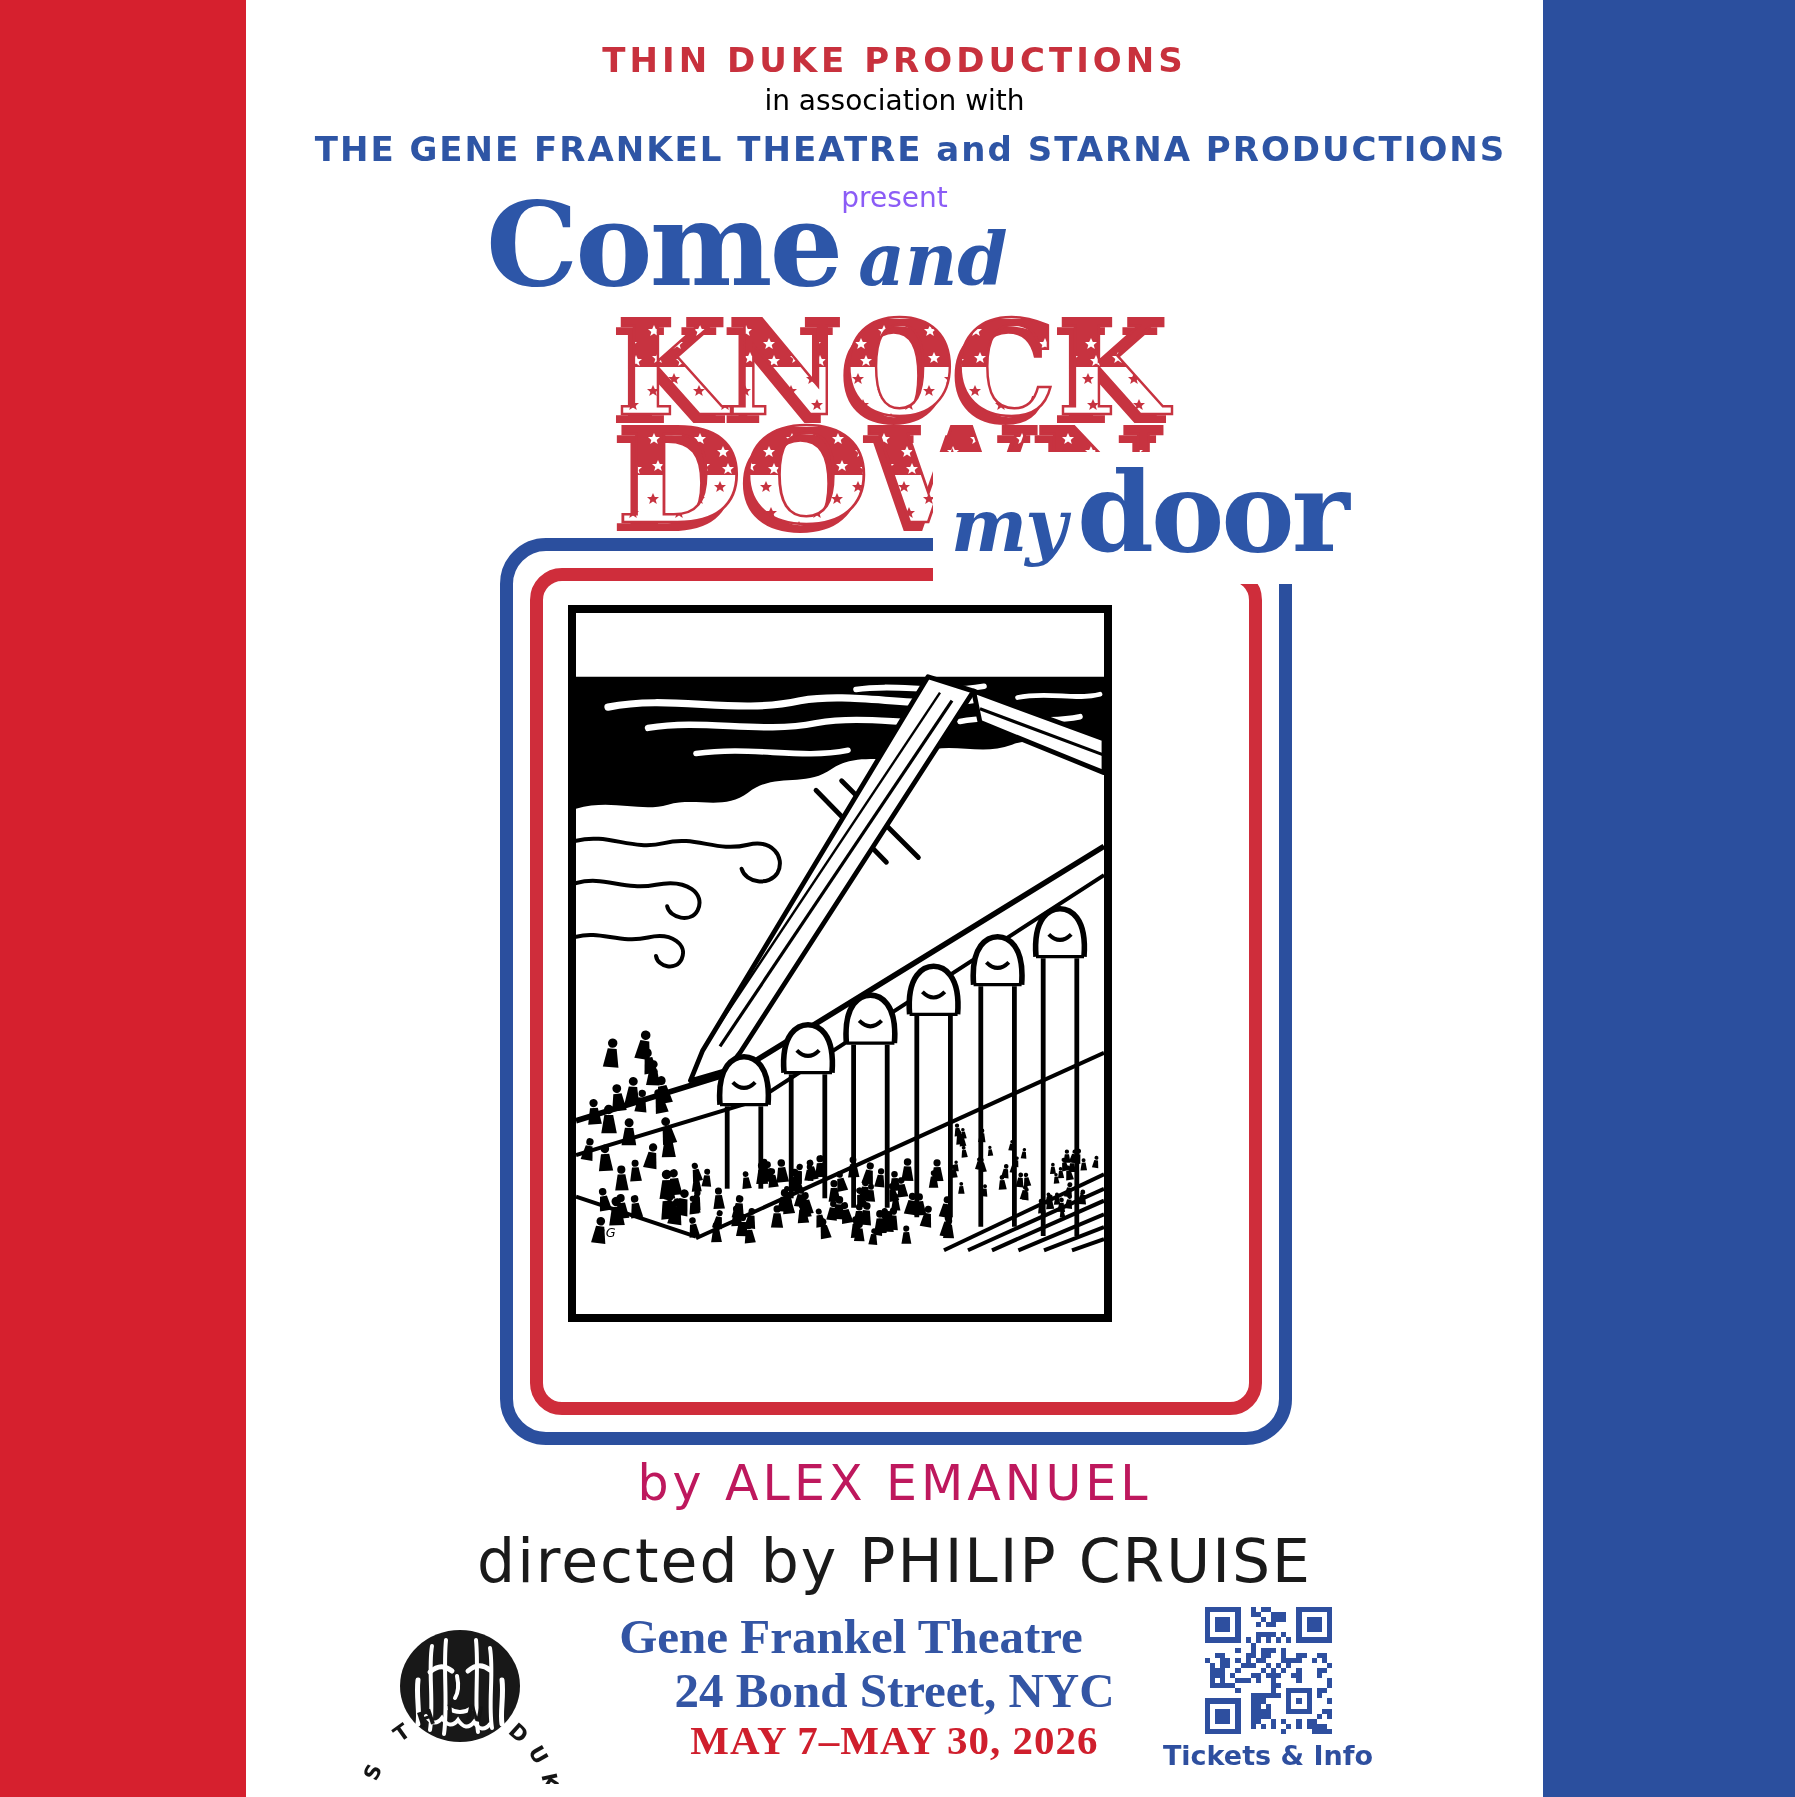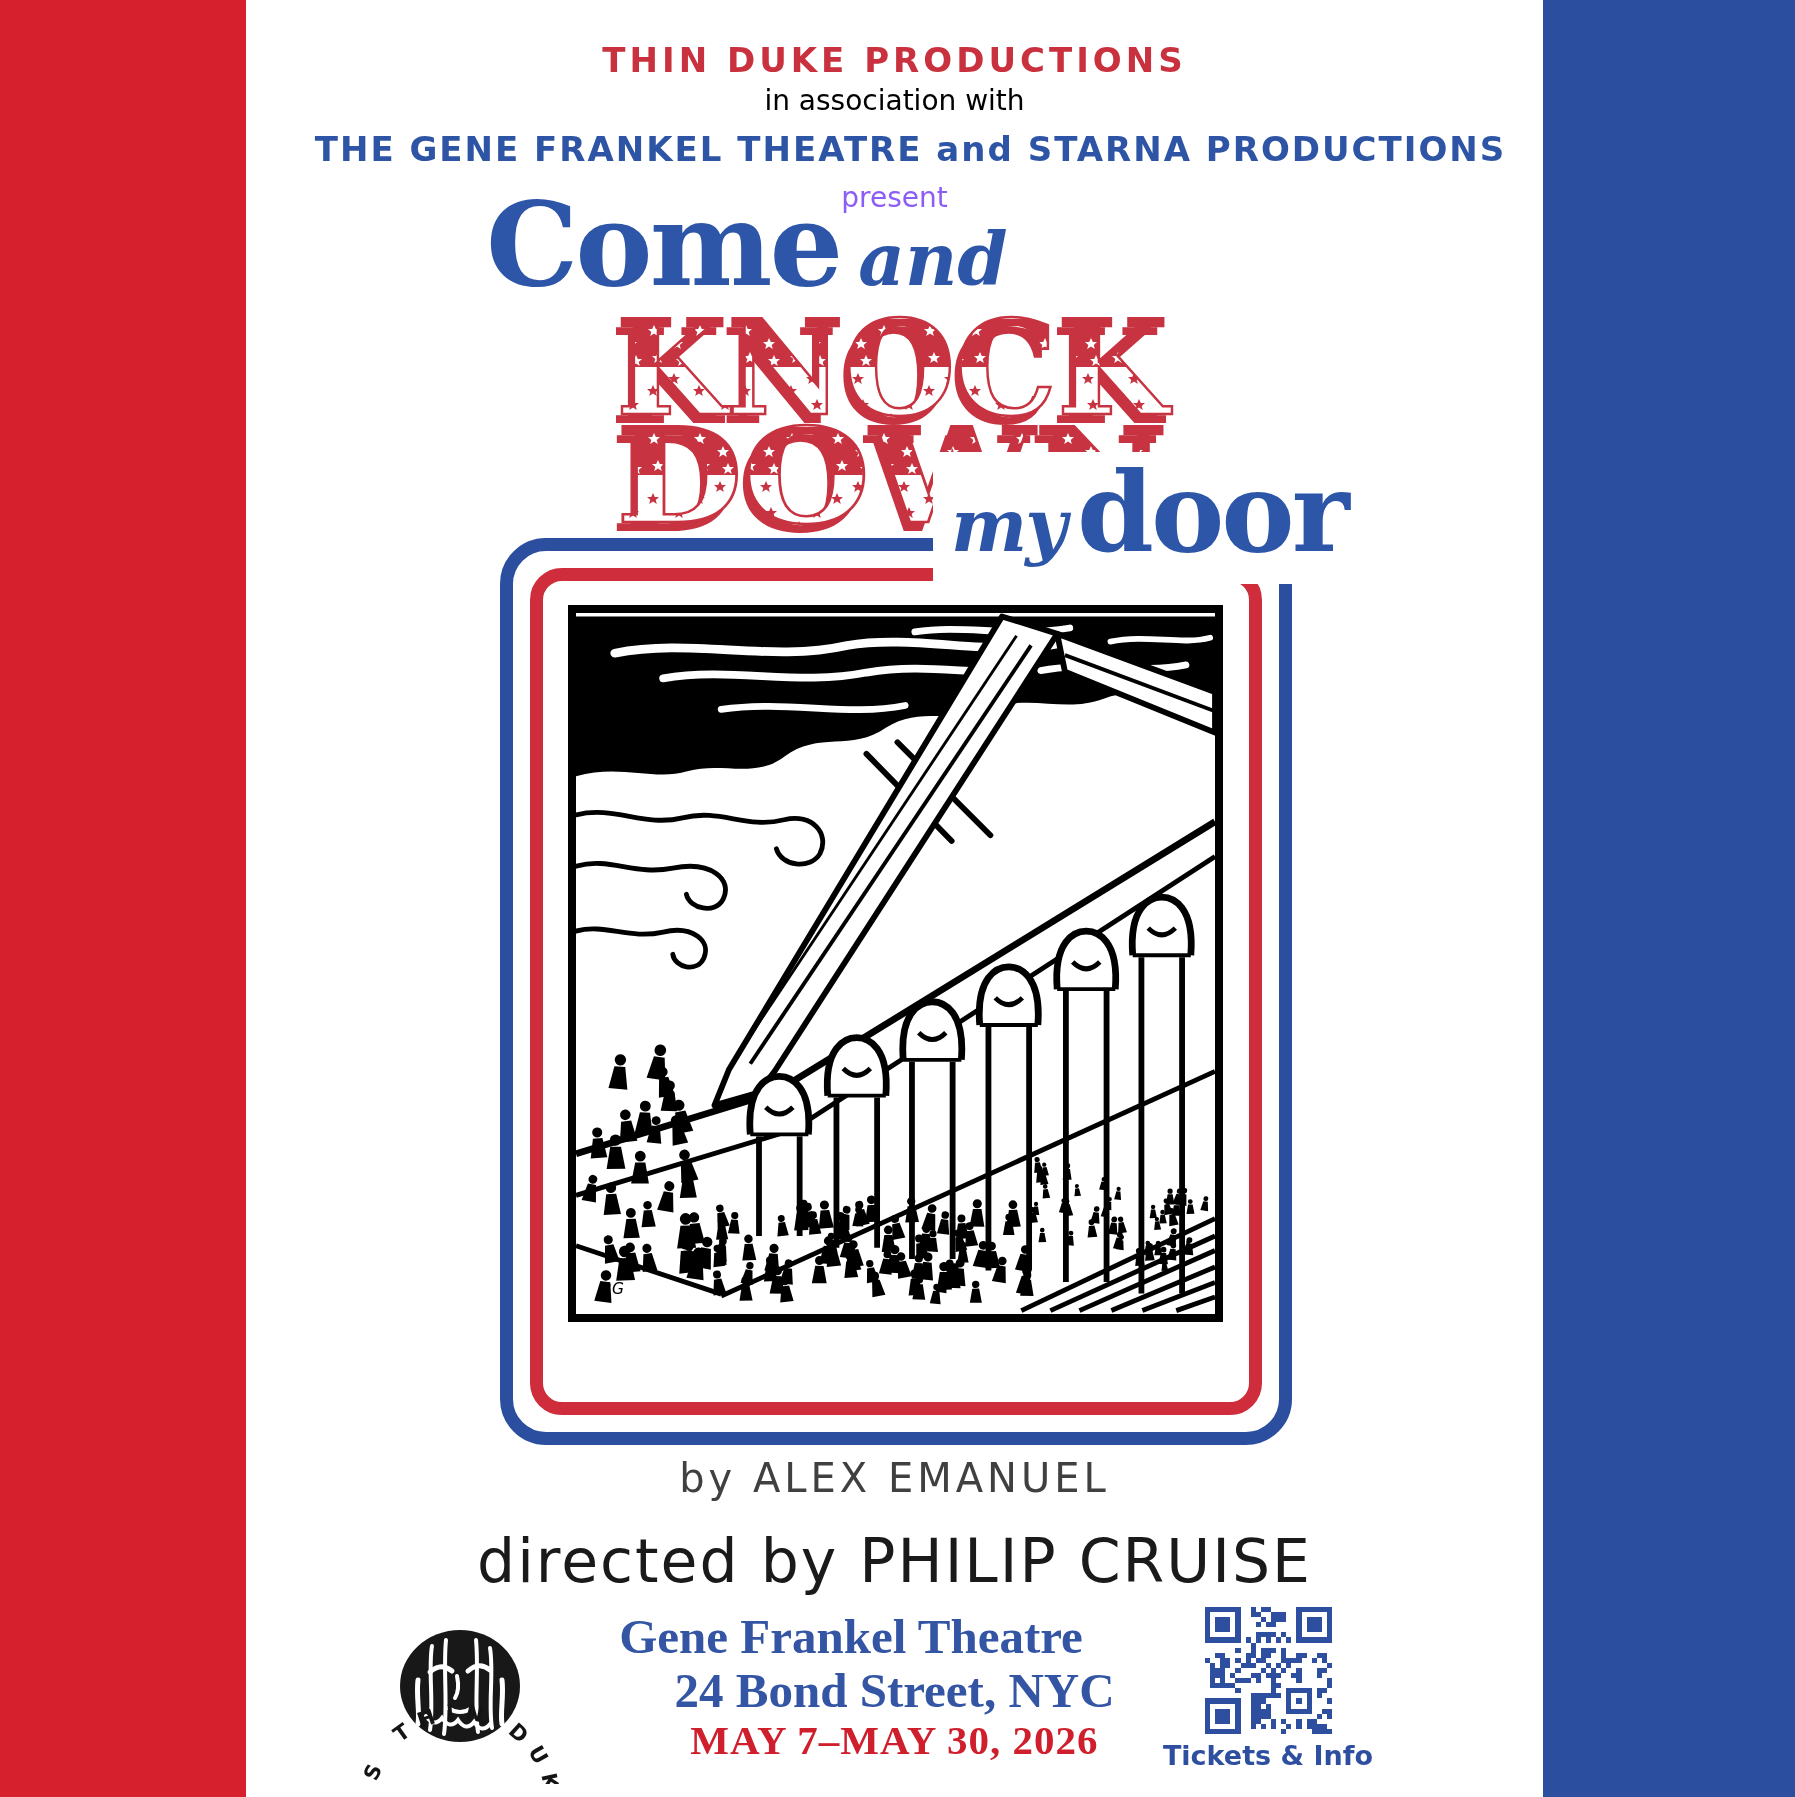--- a/index.html
+++ b/index.html
@@ -24,27 +24,27 @@
   .knockdown{position:absolute;left:598px;top:292px;width:588px;height:336px;}
   .mydoor{position:absolute;left:933px;top:452px;z-index:3;background:#fff;
           padding:6px 10px 16px 18px;display:flex;align-items:baseline;line-height:1;}
   .my{font-family:"DejaVu Serif",serif;font-weight:bold;font-style:italic;font-size:72px;color:#2d56a8;letter-spacing:-2px;}
   .door{font-family:"DejaVu Serif",serif;font-weight:bold;font-size:110px;color:#2d56a8;letter-spacing:-3px;margin-left:12px;}
 
   
   .frame{position:absolute;left:500px;top:538px;width:792px;height:907px;box-sizing:border-box;
          border:13px solid #2b4f9e;border-radius:46px;z-index:1;}
   .frame-red{position:absolute;inset:17px;border:13px solid #cf2d3b;border-radius:32px;}
-  .illus{position:absolute;left:55px;top:54px;width:655px;height:717px;box-sizing:border-box;
+  .illus{position:absolute;left:55px;top:54px;width:544px;height:717px;box-sizing:border-box;
          border:8px solid #000;background:#fff;}
   .illus svg{display:block;width:100%;height:100%;}
 
   
   .byline{position:absolute;left:246px;top:1455px;width:1297px;text-align:center;
-          font-size:40px;color:#404040;letter-spacing:4px;}
+          font-size:49px;color:#be185d;letter-spacing:4px;}
   .directed{position:absolute;left:246px;top:1526px;width:1297px;text-align:center;
           font-size:60px;color:#1a1a1a;letter-spacing:2px;}
 
   
   .venue1{position:absolute;left:246px;top:1608px;width:1210px;text-align:center;
           font-family:"Liberation Serif",serif;font-weight:bold;font-size:49px;color:#3355a4;}
   .venue2{position:absolute;left:246px;top:1662px;width:1297px;text-align:center;
           font-family:"Liberation Serif",serif;font-weight:bold;font-size:49px;color:#3355a4;}
   .dates{position:absolute;left:246px;top:1716px;width:1297px;text-align:center;
           font-family:"Liberation Serif",serif;font-weight:bold;font-size:41px;color:#cf1f2d;letter-spacing:1px;}

